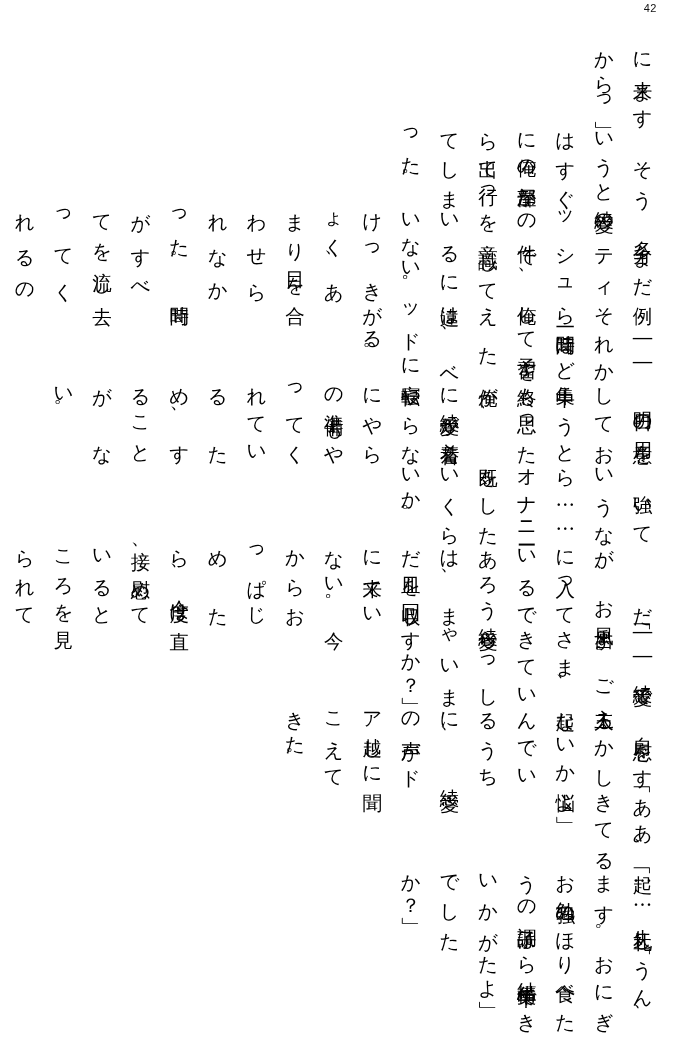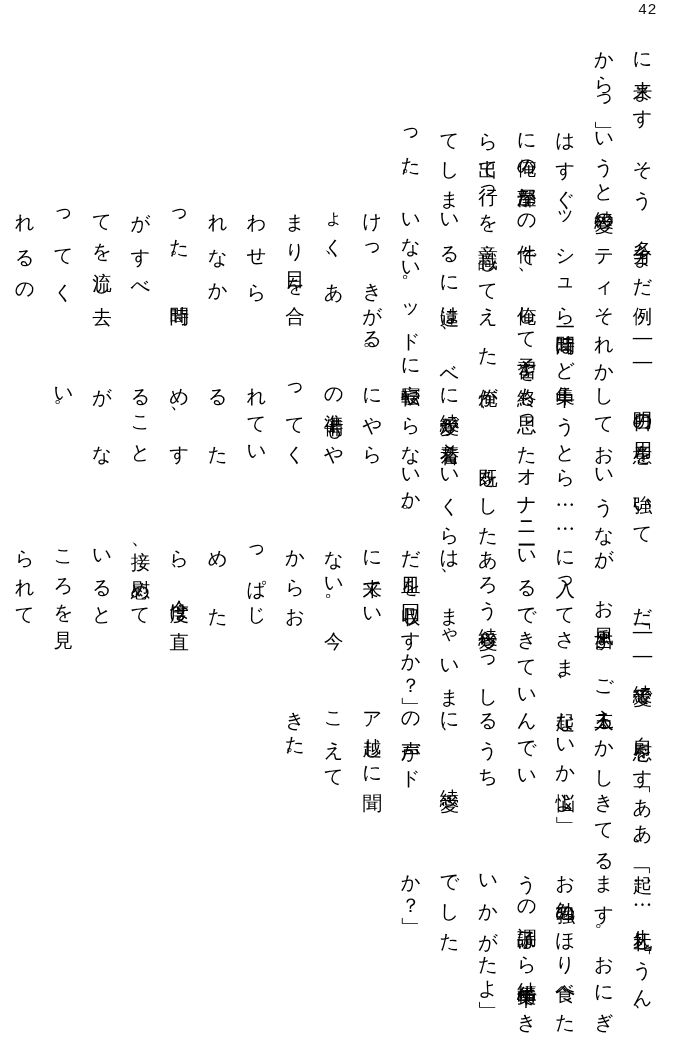--- a/index.html
+++ b/index.html
@@ -17,22 +17,22 @@
   .page {
     position: relative;
     width: 679px;
     height: 1050px;
     background: #ffffff;
   }
   .page-number {
     position: absolute;
     top: 2px;
     right: 22px;
-    font-size: 15px;
-    font-family: Liberation Mono, monospace;
+    font-size: 11px;
+    font-family: Liberation Sans, sans-serif;
     letter-spacing: 0.5px;
     color: #111;
   }
   
   .body-text {
     position: absolute;
     top: 38px;
     right: 18px;
     height: 985px;
     width: 640px;

